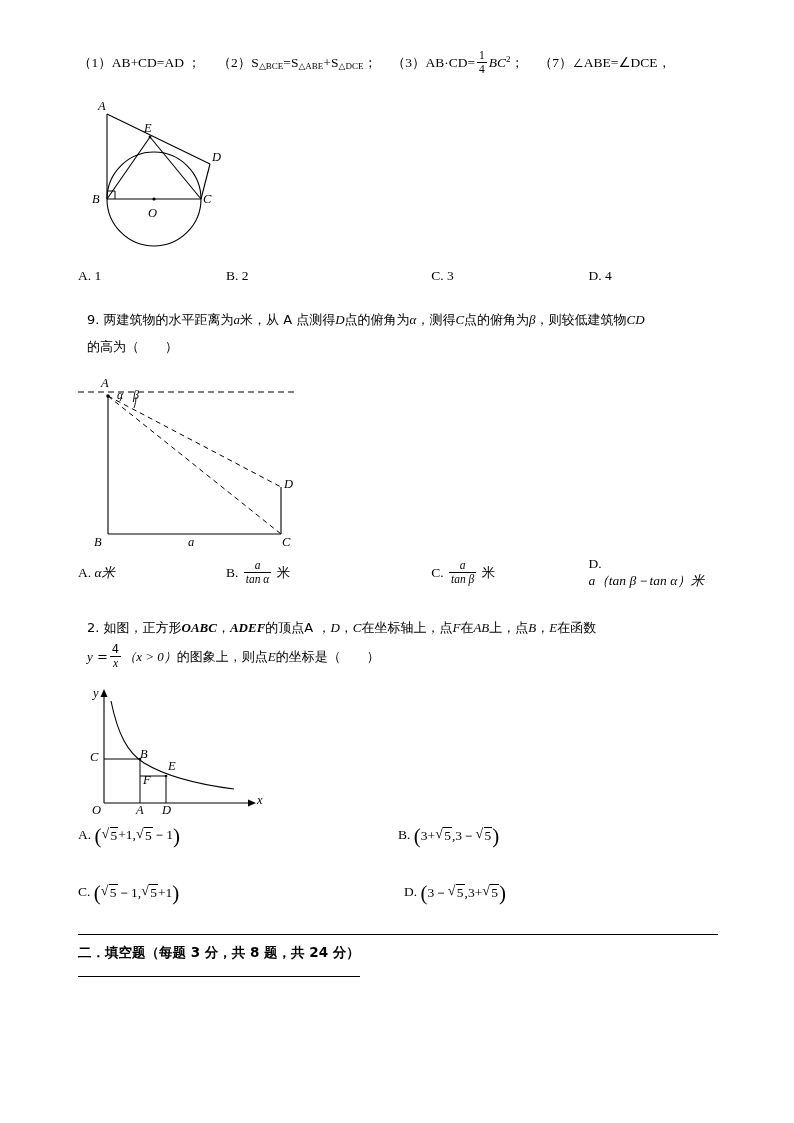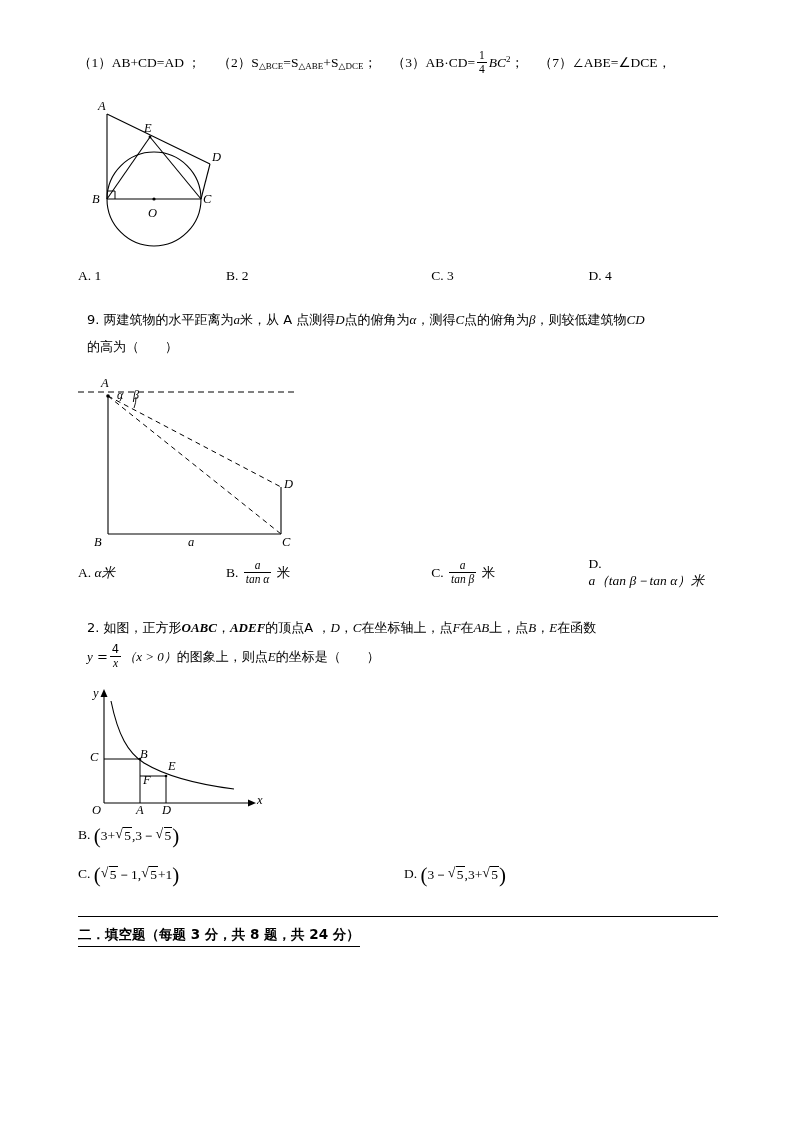--- a/index.html
+++ b/index.html
@@ -102,21 +102,21 @@
     font-size: 12.5px;
   }
 
   
   .section-head {
     font-family: "DejaVu Sans", sans-serif;
     font-weight: bold;
     font-size: 13.5px;
     border-bottom: 1.5px solid #000;
     display: inline-block;
-    padding-bottom: 2px;
+    padding-bottom: 14px;
   }
   .section-wrap {
     border-top: 1.2px solid #000;
     padding-top: 8px;
     margin-top: 10px;
     width: 640px;
   }
   .nowrap { white-space: nowrap; }
 </style>
 </head>
@@ -282,26 +282,30 @@
       <span class="lbl" style="left:86px;top:76px;">E</span>
       <span class="lbl" style="left:61px;top:90px;">F</span>
       <span class="lbl" style="left:10px;top:120px;">O</span>
       <span class="lbl" style="left:54px;top:120px;">A</span>
       <span class="lbl" style="left:80px;top:120px;">D</span>
       <span class="lbl" style="left:175px;top:110px;">x</span>
     </div>
 
     <div class="choices2" style="margin-top:6px;align-items:center;">
       <div>
+        <span>A.</span>
+        <span class="paren-big">(</span><span class="sqrt"><span>5</span></span><span>+1,</span><span class="sqrt"><span>5</span></span><span>－1</span><span class="paren-big">)</span>
+      </div>
+      <div>
         <span>B.</span>
         <span class="paren-big">(</span><span>3+<span class="sqrt"><span>5</span></span>,3－<span class="sqrt"><span>5</span></span></span><span class="paren-big">)</span>
       </div>
     </div>
 
-    <div class="choices2" style="margin-top:14px;gap:12px;">
+    <div class="choices2" style="margin-top:32px;gap:12px;">
       <div>
         <span>C.</span>
         <span class="paren-big">(</span><span><span class="sqrt"><span>5</span></span>－1,<span class="sqrt"><span>5</span></span>+1</span><span class="paren-big">)</span>
       </div>
       <div>
         <span>D.</span>
         <span class="paren-big">(</span><span>3－<span class="sqrt"><span>5</span></span>,3+<span class="sqrt"><span>5</span></span></span><span class="paren-big">)</span>
       </div>
     </div>
 

